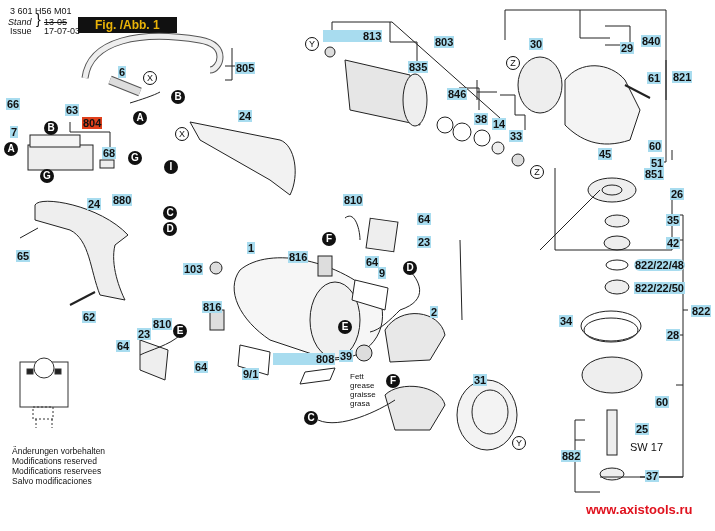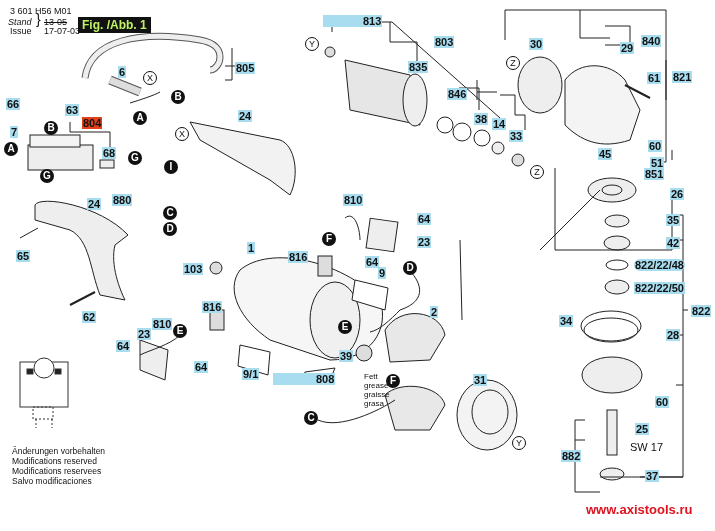--- a/index.html
+++ b/index.html
@@ -3,21 +3,21 @@
 <meta charset="utf-8">
 <style>
   html,body{margin:0;padding:0;background:#fff;}
   body{width:715px;height:531px;position:relative;overflow:hidden;font-family:"Liberation Sans",sans-serif;color:#111;}
   .abs{position:absolute;}
   .lbl{position:absolute;background:#a8dcef;font-weight:bold;font-size:11px;line-height:12px;padding:0 1px;color:#111;white-space:nowrap;}
   .lbl.red{background:#e0401c;}
   .ref{position:absolute;width:14px;height:14px;border-radius:50%;background:#111;color:#fff;font-weight:bold;font-size:10px;line-height:14px;text-align:center;}
   .ref.open{background:#fff;color:#111;border:1px solid #111;width:12px;height:12px;line-height:12px;font-size:9px;font-weight:normal;}
   .hdr{font-size:9px;line-height:10px;}
-  .fig{background:#111;color:#bef264;font-weight:bold;font-size:12px;padding:1px 4px;}
+  .fig{background:#111;color:#eab308;font-weight:bold;font-size:12px;padding:1px 17px;}
   .notes div{font-size:8.5px;line-height:10px;}
   .url{color:#e0121e;font-weight:bold;font-size:13px;}
   .note-small{font-size:8px;line-height:9px;}
   svg.lines{position:absolute;left:0;top:0;}
 </style>
 </head>
 <body>
 
 <div class="abs hdr" style="left:10px;top:6px;">3 601 H56 M01</div>
 <div class="abs hdr" style="left:8px;top:17px;font-style:italic;">Stand</div>
@@ -152,25 +152,25 @@
 <div class="lbl" style="left:288px;top:251px;">816</div>
 <div class="lbl" style="left:365px;top:256px;">64</div>
 <div class="lbl" style="left:378px;top:267px;">9</div>
 <div class="lbl" style="left:430px;top:306px;">2</div>
 <div class="lbl" style="left:202px;top:301px;">816</div>
 <div class="lbl" style="left:152px;top:318px;">810</div>
 <div class="lbl" style="left:137px;top:328px;">23</div>
 <div class="lbl" style="left:116px;top:340px;">64</div>
 <div class="lbl" style="left:194px;top:361px;">64</div>
 <div class="lbl" style="left:242px;top:368px;">9/1</div>
-<div class="lbl" style="left:273px;top:373px;padding-left:43px;">808</div>
+<div class="lbl" style="left:273px;top:353px;padding-left:43px;">808</div>
 <div class="lbl" style="left:339px;top:350px;">39</div>
 <div class="lbl" style="left:473px;top:374px;">31</div>
 
-<div class="lbl" style="left:323px;top:15px;padding-left:40px;">813</div>
+<div class="lbl" style="left:323px;top:30px;padding-left:40px;">813</div>
 <div class="lbl" style="left:434px;top:36px;">803</div>
 <div class="lbl" style="left:408px;top:61px;">835</div>
 <div class="lbl" style="left:447px;top:88px;">846</div>
 <div class="lbl" style="left:474px;top:113px;">38</div>
 <div class="lbl" style="left:492px;top:118px;">14</div>
 <div class="lbl" style="left:509px;top:130px;">33</div>
 <div class="lbl" style="left:529px;top:38px;">30</div>
 <div class="lbl" style="left:641px;top:35px;">840</div>
 <div class="lbl" style="left:620px;top:42px;">29</div>
 <div class="lbl" style="left:672px;top:71px;">821</div>
@@ -185,21 +185,21 @@
 <div class="lbl" style="left:634px;top:259px;border-radius:6px;">822/22/48</div>
 <div class="lbl" style="left:634px;top:282px;">822/22/50</div>
 <div class="lbl" style="left:691px;top:305px;">822</div>
 <div class="lbl" style="left:559px;top:315px;">34</div>
 <div class="lbl" style="left:666px;top:329px;">28</div>
 <div class="lbl" style="left:655px;top:396px;">60</div>
 <div class="lbl" style="left:635px;top:423px;">25</div>
 <div class="lbl" style="left:561px;top:450px;">882</div>
 <div class="lbl" style="left:645px;top:470px;">37</div>
 
-<div class="abs note-small" style="left:350px;top:372px;margin-left:14px;">
+<div class="abs note-small" style="left:350px;top:372px;">
   <div>Fett</div>
   <div>grease</div>
   <div>graisse</div>
   <div>grasa</div>
 </div>
 <div class="abs note-small" style="left:630px;top:443px;font-size:11px;">SW 17</div>
 
 <div class="ref" style="left:171px;top:90px;">B</div>
 <div class="ref" style="left:133px;top:111px;">A</div>
 <div class="ref" style="left:44px;top:121px;">B</div>

